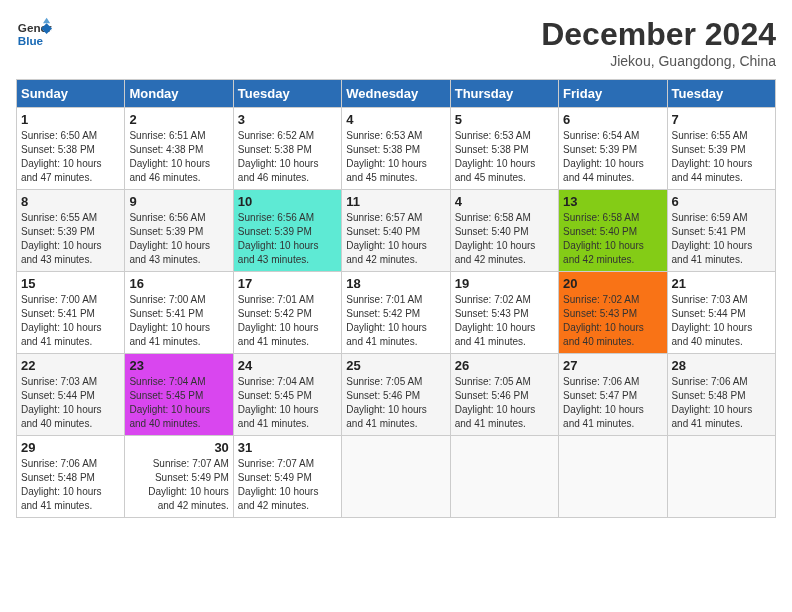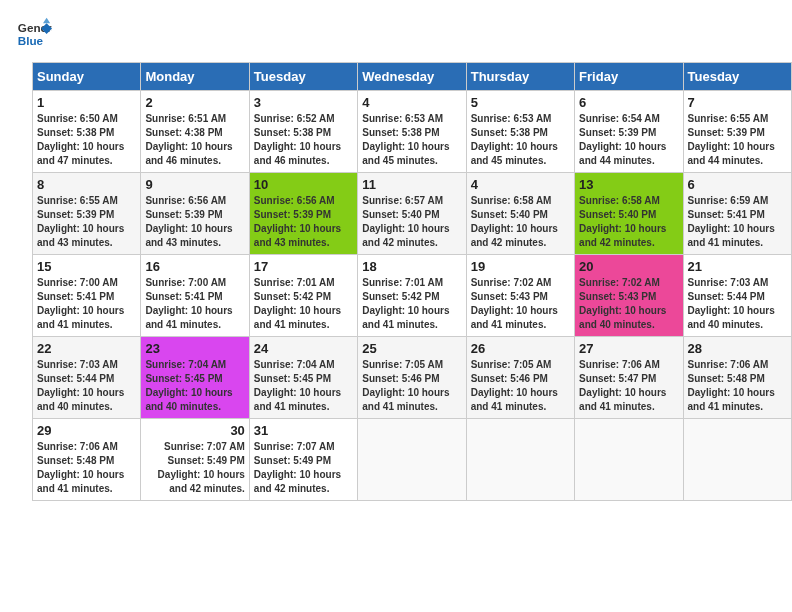--- a/index.html
+++ b/index.html
@@ -32,21 +32,20 @@
       color: #333;
     }
     .location {
       font-size: 14px;
       color: #555;
     }
     .calendar {
       width: 100%;
       border-collapse: collapse;
       font-size: 11px;
-      margin-left: 16px;
     }
     .calendar th {
       background: #2a6db5;
       color: #fff;
       padding: 6px 4px;
       text-align: left;
       font-size: 13px;
       font-weight: bold;
       border: 1px solid #ccc;
     }
@@ -64,35 +63,38 @@
       font-size: 13px;
       font-weight: bold;
       color: #222;
       display: block;
       margin-bottom: 2px;
     }
     .day-info {
       font-size: 10px;
       color: #333;
       line-height: 1.4;
-      font-weight: bold;
     }
     .empty-cell { background: #f9f9f9 !important; }
   </style>
 </head>
 <body>
 
 <div class="header">
   <div class="logo">
     <svg class="logo-icon" viewBox="0 0 40 40" xmlns="http://www.w3.org/2000/svg">
       <text x="2" y="18" font-size="13" font-weight="bold" fill="#333" font-family="Arial">General</text>
       <text x="2" y="32" font-size="13" font-weight="bold" fill="#1a6ab5" font-family="Arial">Blue</text>
       <polygon points="34,8 40,14 34,20 28,14" fill="#1a6ab5"></polygon>
       <polygon points="34,2 38,8 30,8" fill="#5a9fd4"></polygon>
     </svg>
+  </div>
+  <div class="title-block">
+    <div class="month-title">December 2024</div>
+    <div class="location">Jiekou, Guangdong, China</div>
   </div>
 </div>
 
 <table class="calendar">
   <thead>
     <tr>
       <th>Sunday</th>
       <th>Monday</th>
       <th>Tuesday</th>
       <th>Wednesday</th>
@@ -161,21 +163,21 @@
 Daylight: 10 hours
 and 43 minutes.</div>
         </td>
         <td style="background: rgb(245, 245, 245);">
           <span class="day-num">9</span>
           <div class="day-info" style="white-space: pre-line;">Sunrise: 6:56 AM
 Sunset: 5:39 PM
 Daylight: 10 hours
 and 43 minutes.</div>
         </td>
-        <td style="background: #84cc16;">
+        <td style="background: #5eead4;">
           <span class="day-num">10</span>
           <div class="day-info" style="white-space: pre-line;">Sunrise: 6:56 AM
 Sunset: 5:39 PM
 Daylight: 10 hours
 and 43 minutes.</div>
         </td>
         <td style="background: rgb(245, 245, 245);">
           <span class="day-num">11</span>
           <div class="day-info" style="white-space: pre-line;">Sunrise: 6:57 AM
 Sunset: 5:40 PM
@@ -233,21 +235,21 @@
 Daylight: 10 hours
 and 41 minutes.</div>
         </td>
         <td style="background: rgb(255, 255, 255);">
           <span class="day-num">19</span>
           <div class="day-info" style="white-space: pre-line;">Sunrise: 7:02 AM
 Sunset: 5:43 PM
 Daylight: 10 hours
 and 41 minutes.</div>
         </td>
-        <td style="background: #ec4899;">
+        <td style="background: #f97316;">
           <span class="day-num">20</span>
           <div class="day-info" style="white-space: pre-line;">Sunrise: 7:02 AM
 Sunset: 5:43 PM
 Daylight: 10 hours
 and 40 minutes.</div>
         </td>
         <td style="background: rgb(255, 255, 255);">
           <span class="day-num">21</span>
           <div class="day-info" style="white-space: pre-line;">Sunrise: 7:03 AM
 Sunset: 5:44 PM

